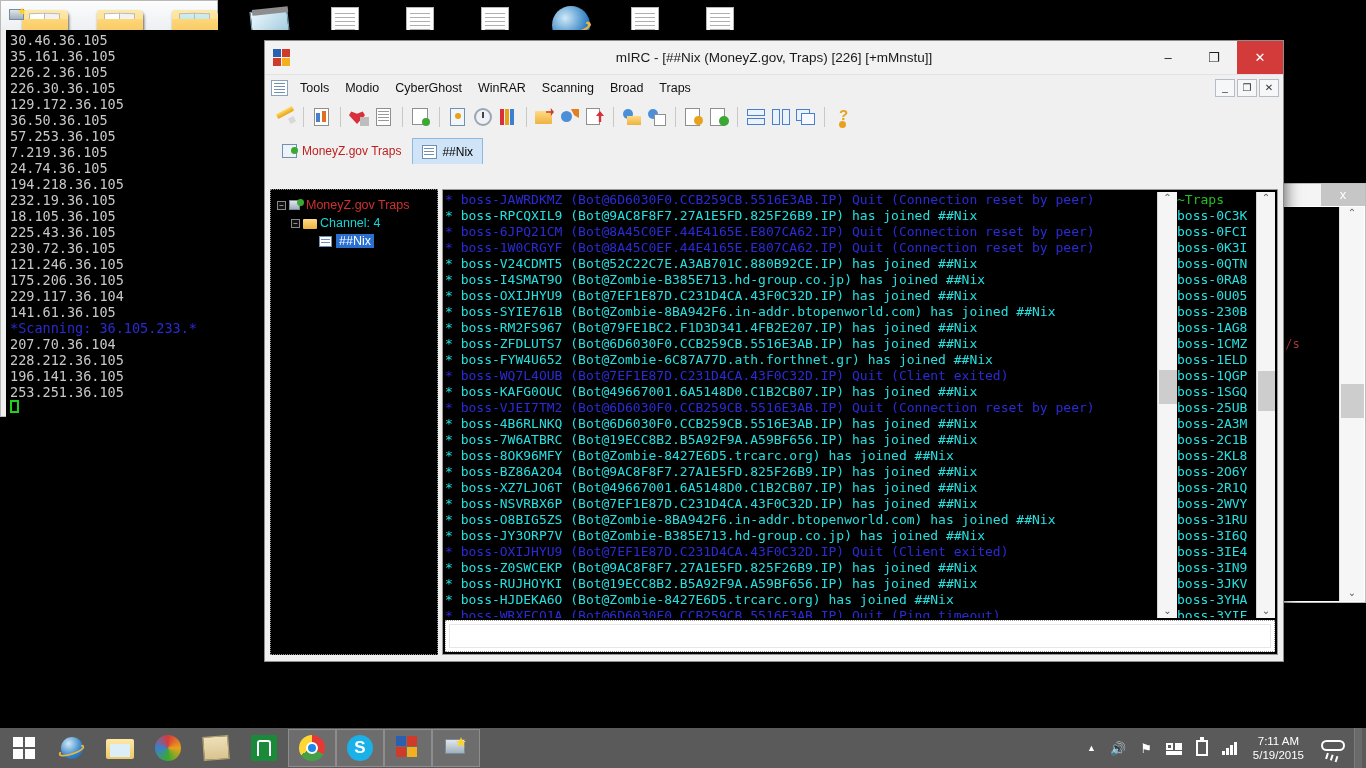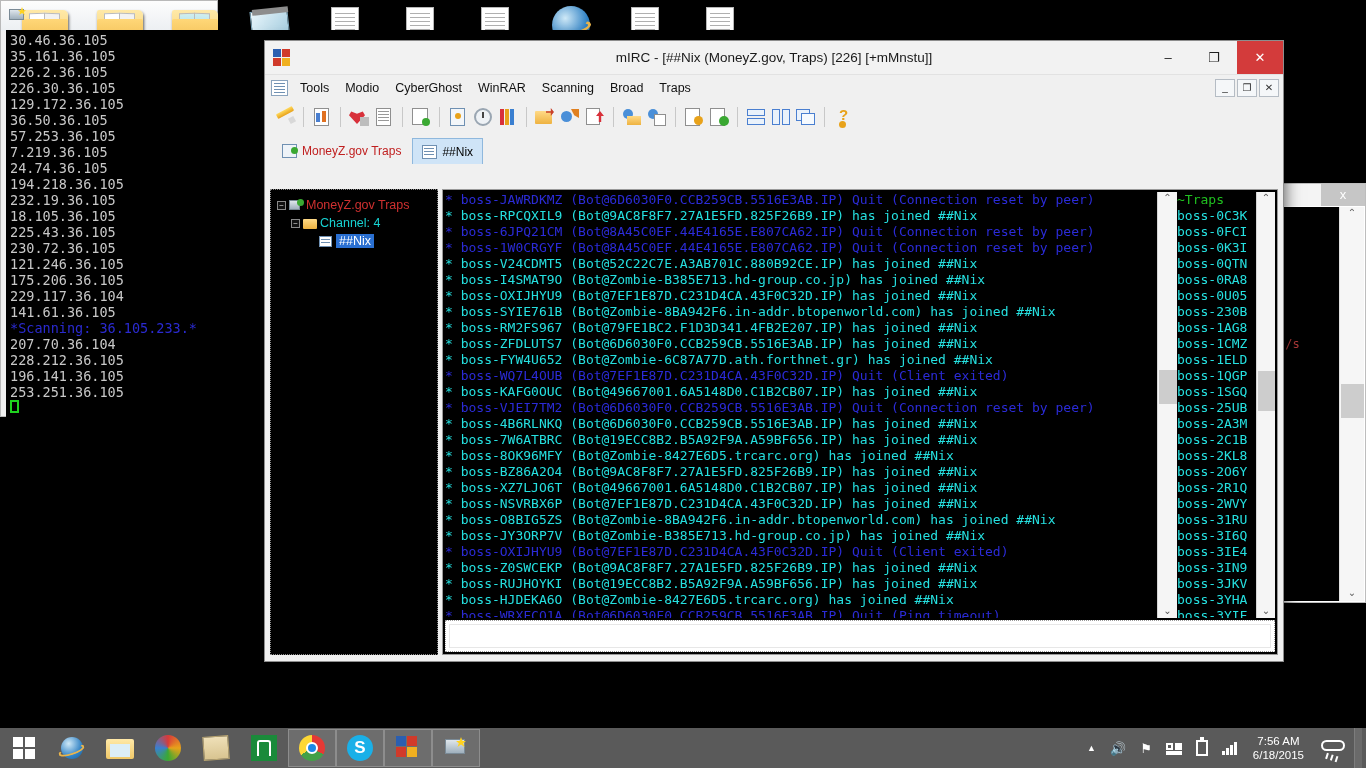--- a/index.html
+++ b/index.html
@@ -685,22 +685,22 @@
       </div>
       <div class="tr">
         <span style="display:inline-block;width:16px;height:14px;position:relative;">
           <span style="position:absolute;left:0;bottom:0;width:3px;height:4px;background:#fff;display:block;"></span>
           <span style="position:absolute;left:4px;bottom:0;width:3px;height:7px;background:#fff;display:block;"></span>
           <span style="position:absolute;left:8px;bottom:0;width:3px;height:10px;background:#fff;display:block;"></span>
           <span style="position:absolute;left:12px;bottom:0;width:3px;height:13px;background:#fff;display:block;"></span>
         </span>
       </div>
       <div id="clock">
-        <div>7:56 AM</div>
-        <div>6/18/2015</div>
+        <div>7:11 AM</div>
+        <div>5/19/2015</div>
       </div>
       <div class="tr">
         <span style="display:inline-block;width:28px;height:24px;position:relative;">
           <span style="position:absolute;left:2px;top:4px;width:24px;height:11px;border:2px solid #fff;border-radius:11px;display:block;"></span>
           <span style="position:absolute;left:7px;top:17px;width:2px;height:6px;background:#fff;transform:rotate(18deg);display:block;box-shadow:5px 0 #fff,10px 0 #fff;"></span>
         </span>
       </div>
       <div id="showdesk"></div>
     </div>
   </div>

